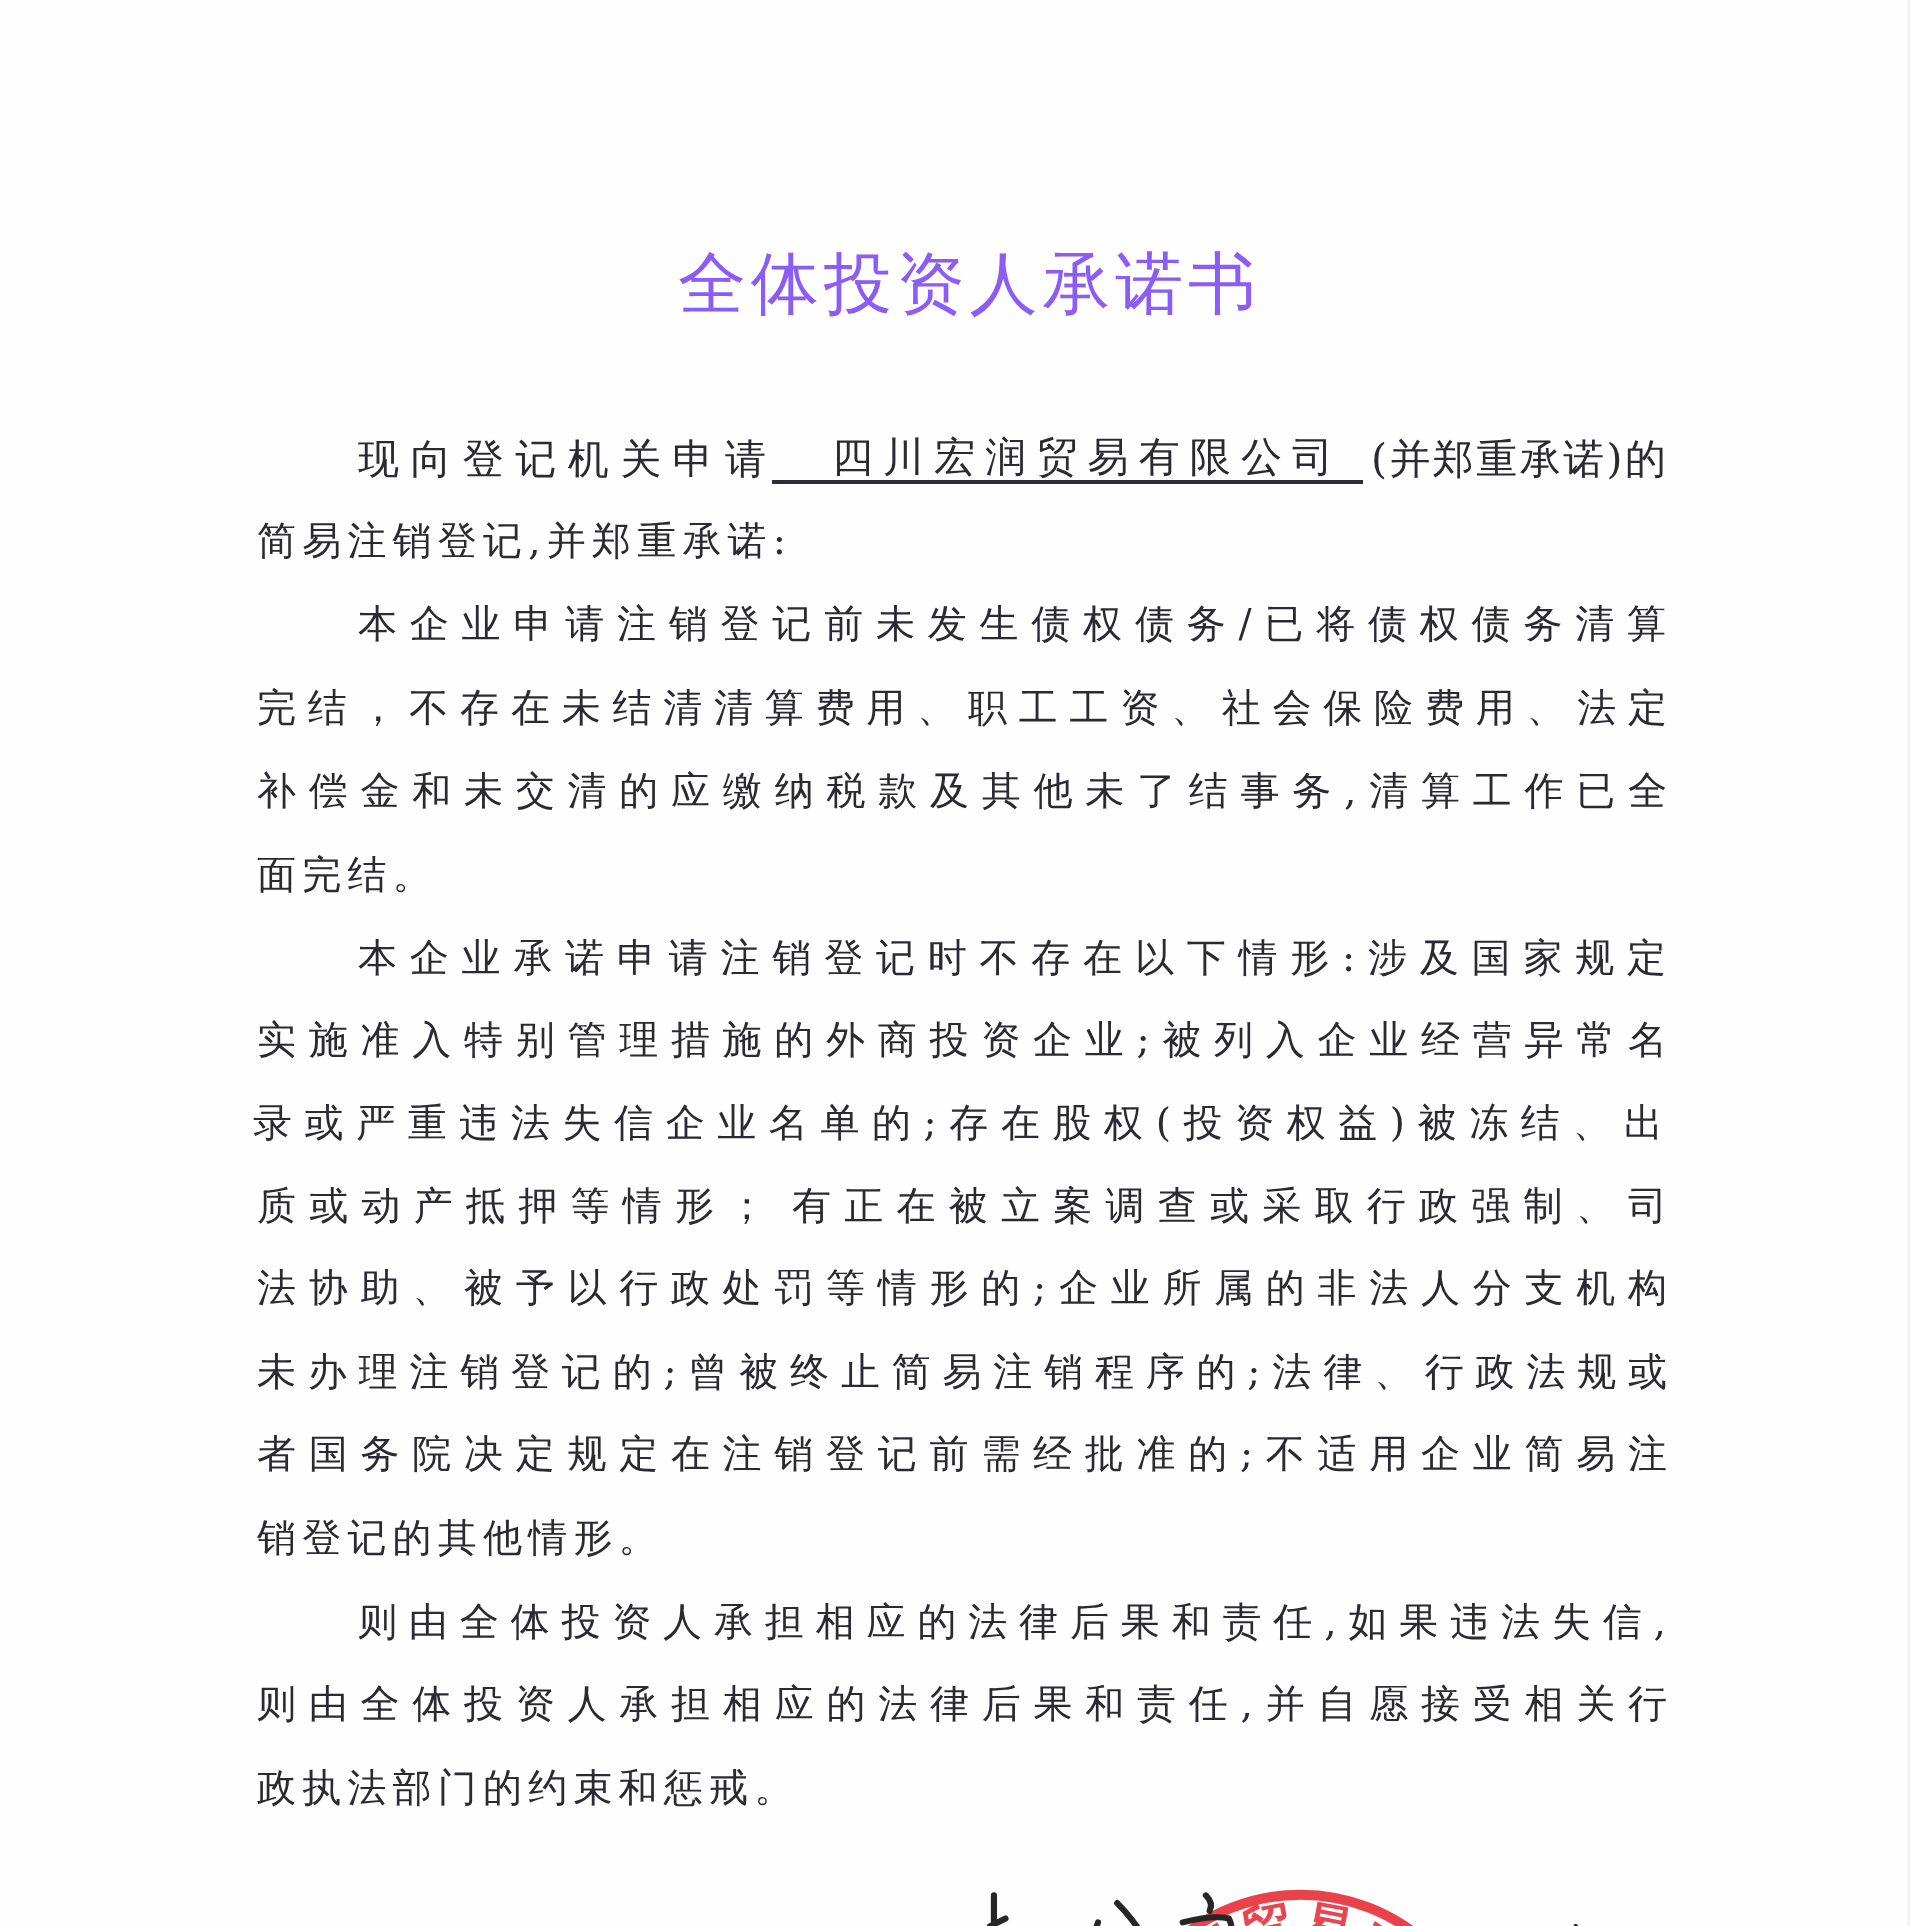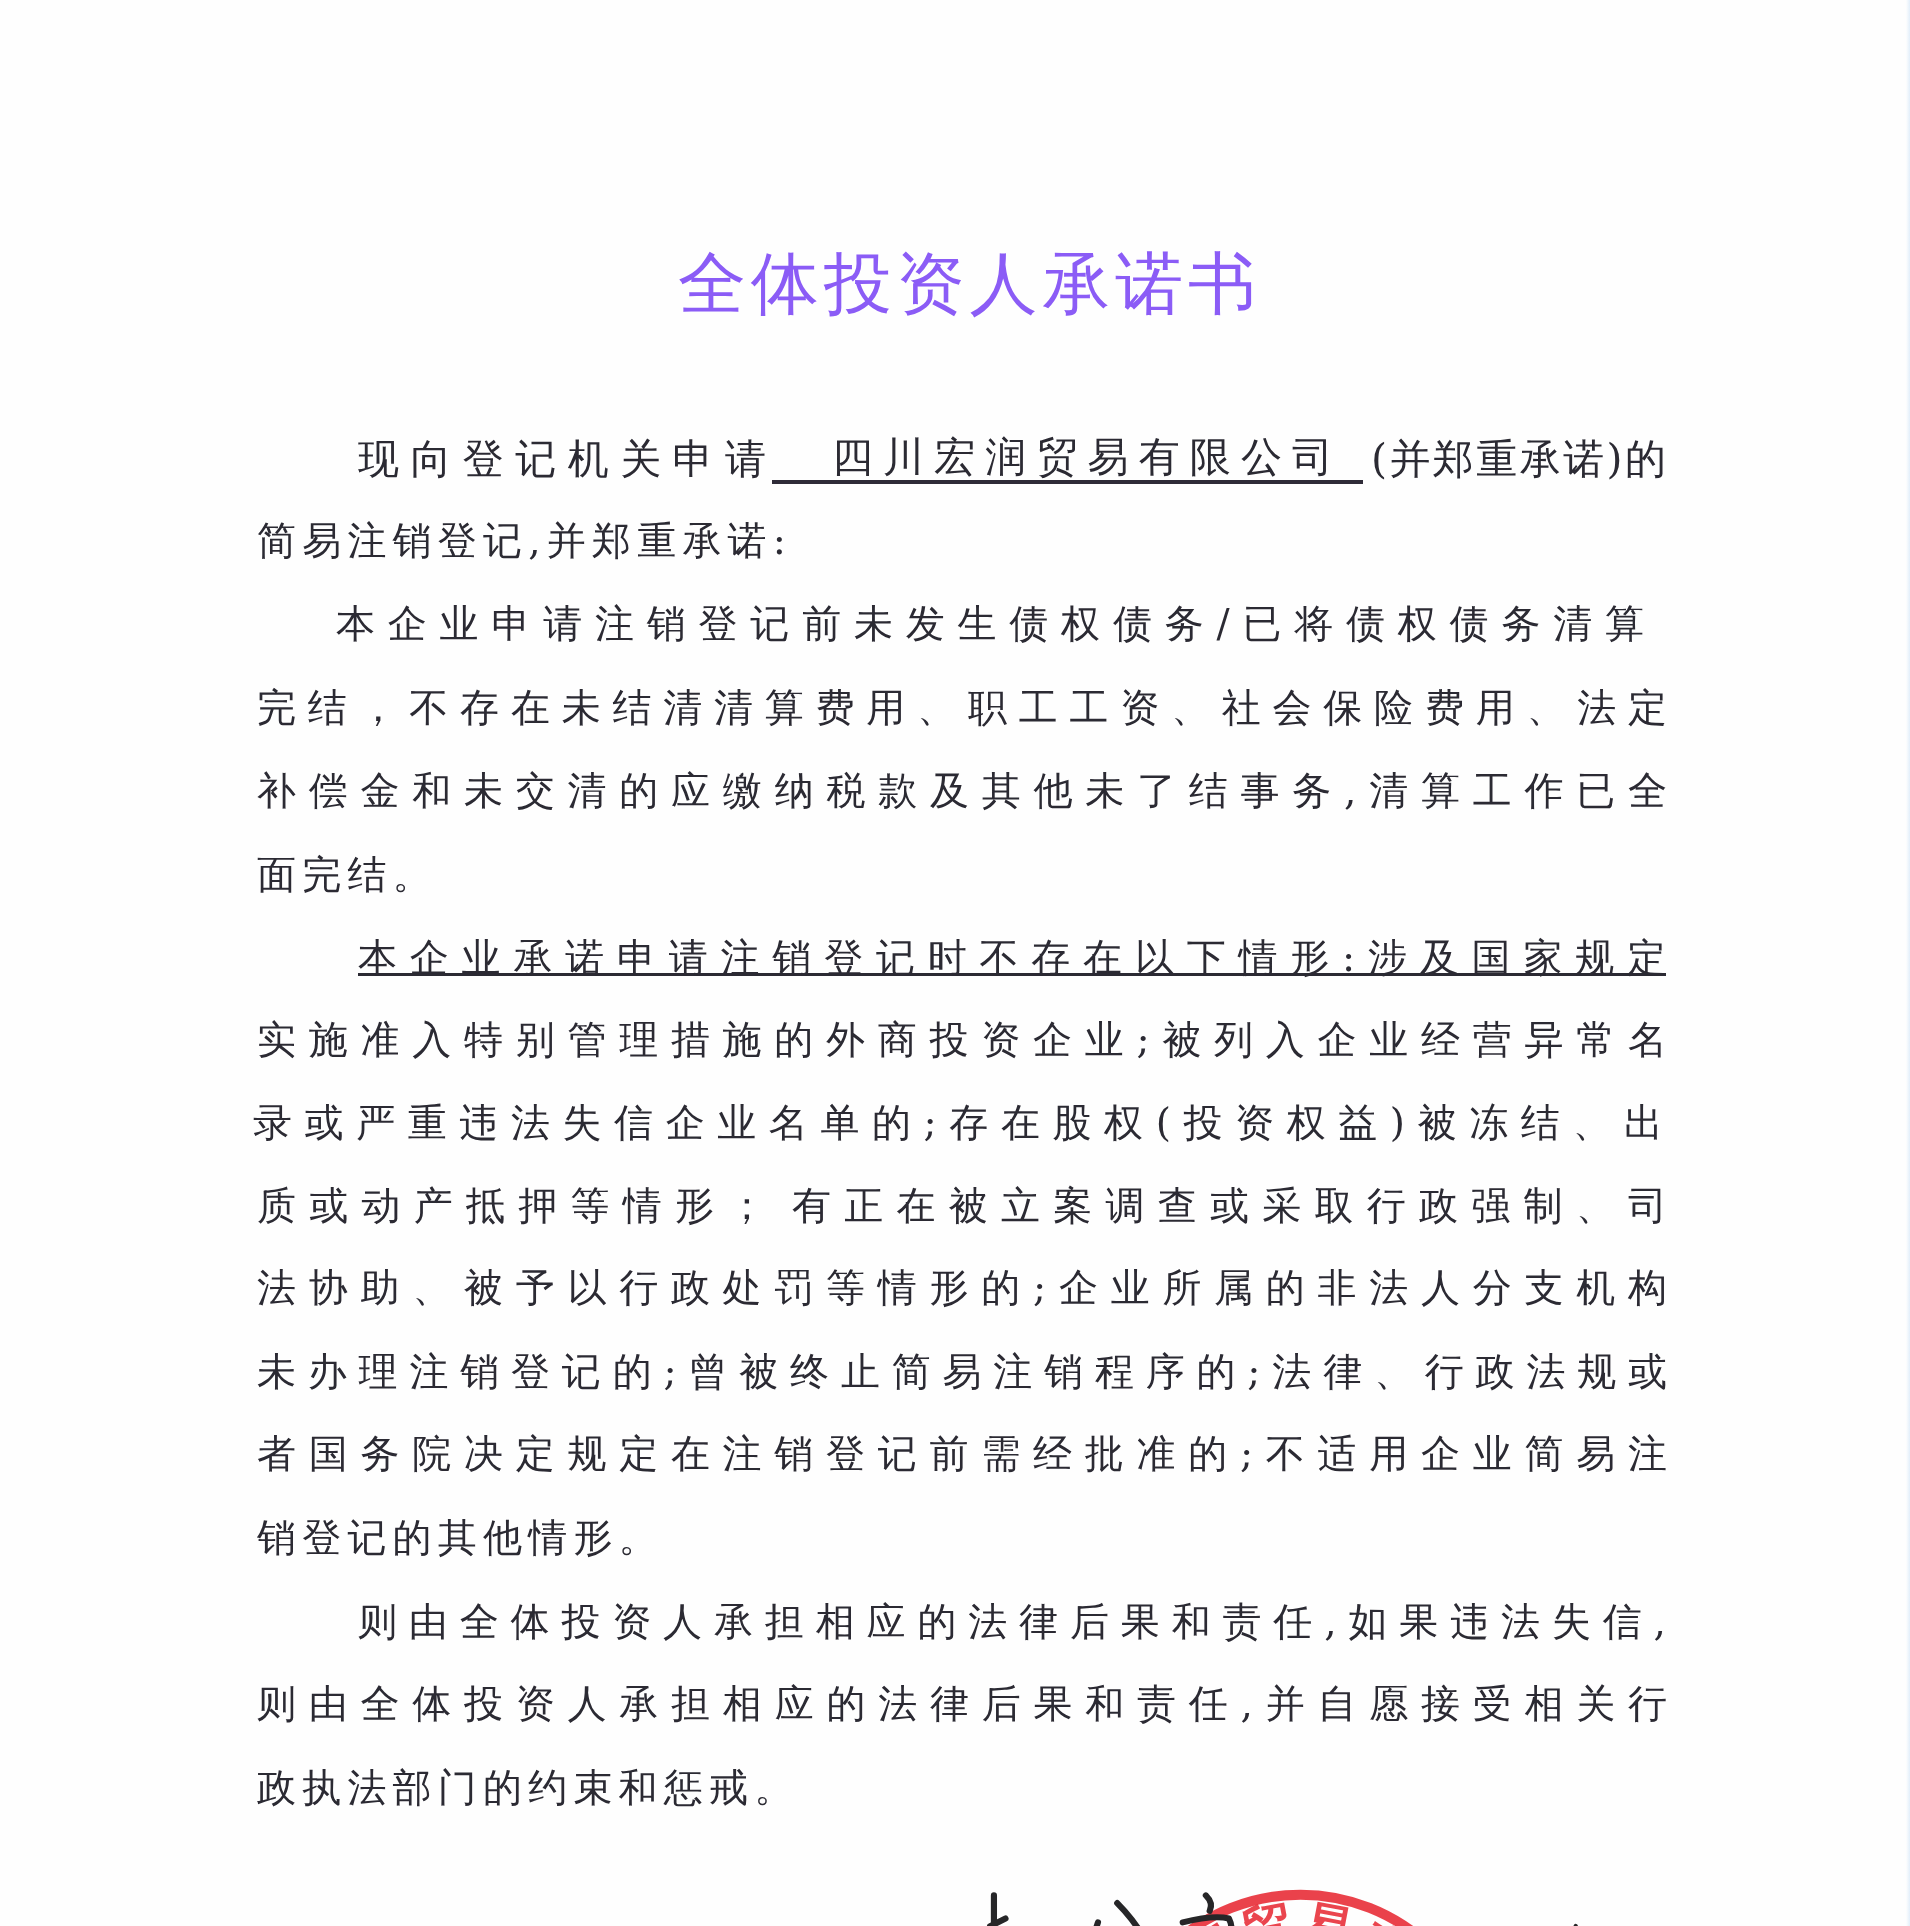--- a/index.html
+++ b/index.html
@@ -35,26 +35,26 @@
 <div class="edge"></div>
 
 <div class="title">全体投资人承诺书</div>
 
 <div class="seg" style="left:358px; top:430px; width:408px;">现向登记机关申请</div>
 <div class="seg" style="left:832px; top:428px; width:501px;">四川宏润贸易有限公司</div>
 <div class="underline" style="left:772px; top:480px; width:591px;"></div>
 <div class="seg" style="left:1371px; top:430px; width:295px;">(并郑重承诺)的</div>
 <div class="line last" style="left:257px; top:512px; width:1410px;">简易注销登记,并郑重承诺:</div>
 
-<div class="line" style="left:336px; top:595px; width:1308px;">本企业申请注销登记前未发生债权债务/已将债权债务清算</div>
+<div class="line" style="left:358px; top:595px; width:1308px;">本企业申请注销登记前未发生债权债务/已将债权债务清算</div>
 <div class="line" style="left:257px; top:679px; width:1410px;">完结，不存在未结清清算费用、职工工资、社会保险费用、法定</div>
 <div class="line" style="left:257px; top:762px; width:1410px;">补偿金和未交清的应缴纳税款及其他未了结事务,清算工作已全</div>
 <div class="line last" style="left:257px; top:846px; width:1410px;">面完结。</div>
 
-<div class="line" style="left:358px; top:929px; width:1308px;text-decoration:underline;">本企业承诺申请注销登记时不存在以下情形:涉及国家规定</div>
+<div class="line" style="left:358px; top:929px; width:1308px;">本企业承诺申请注销登记时不存在以下情形:涉及国家规定</div>
 <div class="line" style="left:257px; top:1011px; width:1410px;">实施准入特别管理措施的外商投资企业;被列入企业经营异常名</div>
 <div class="line" style="left:253px; top:1094px; width:1410px;">录或严重违法失信企业名单的;存在股权(投资权益)被冻结、出</div>
 <div class="line" style="left:257px; top:1177px; width:1410px;">质或动产抵押等情形；  有正在被立案调查或采取行政强制、司</div>
 <div class="line" style="left:257px; top:1259px; width:1410px;">法协助、被予以行政处罚等情形的;企业所属的非法人分支机构</div>
 <div class="line" style="left:257px; top:1343px; width:1410px;">未办理注销登记的;曾被终止简易注销程序的;法律、行政法规或</div>
 <div class="line" style="left:257px; top:1425px; width:1410px;">者国务院决定规定在注销登记前需经批准的;不适用企业简易注</div>
 <div class="line last" style="left:257px; top:1509px; width:1410px;">销登记的其他情形。</div>
 
 <div class="line" style="left:358px; top:1593px; width:1308px;">则由全体投资人承担相应的法律后果和责任,如果违法失信,</div>
 <div class="line" style="left:257px; top:1675px; width:1410px;">则由全体投资人承担相应的法律后果和责任,并自愿接受相关行</div>

